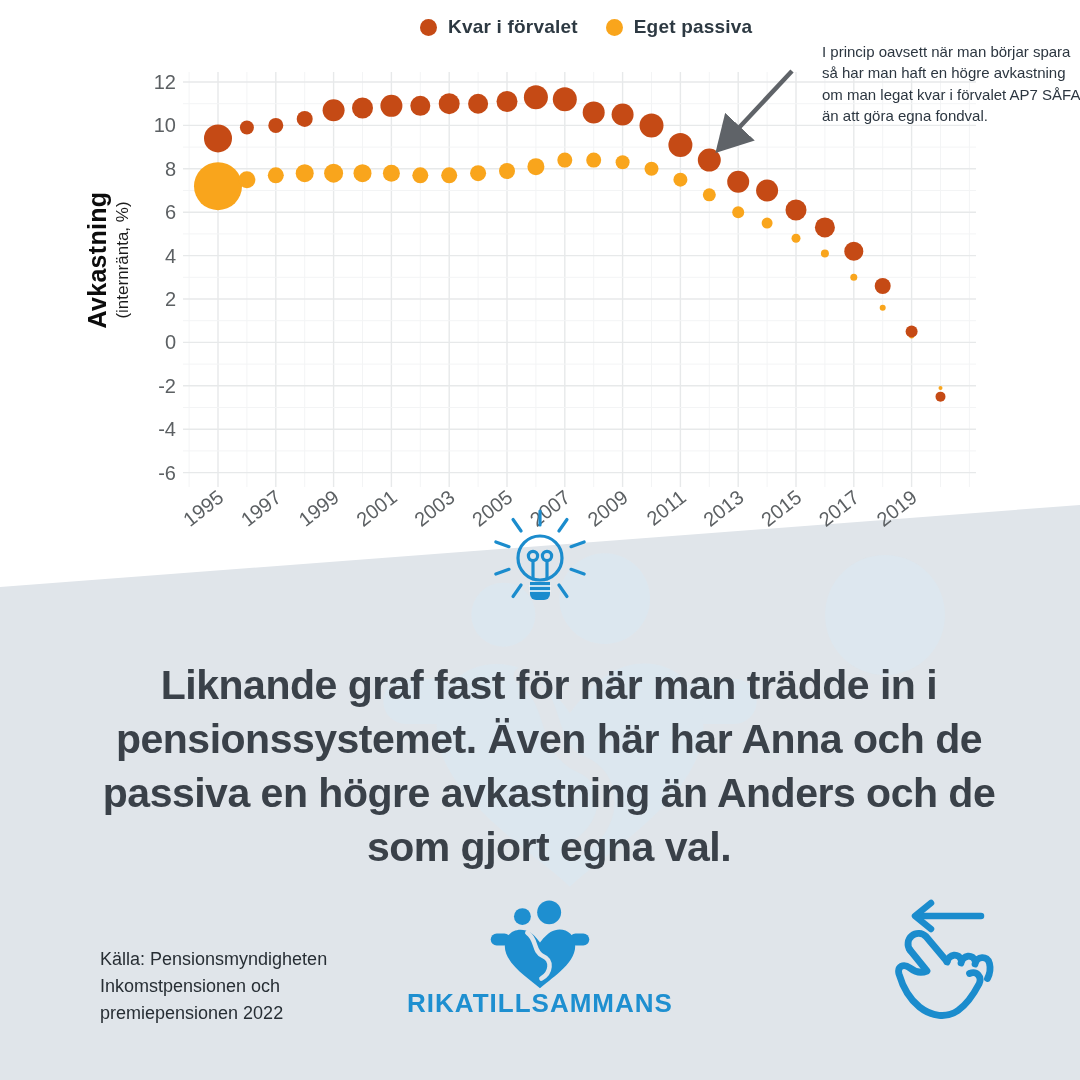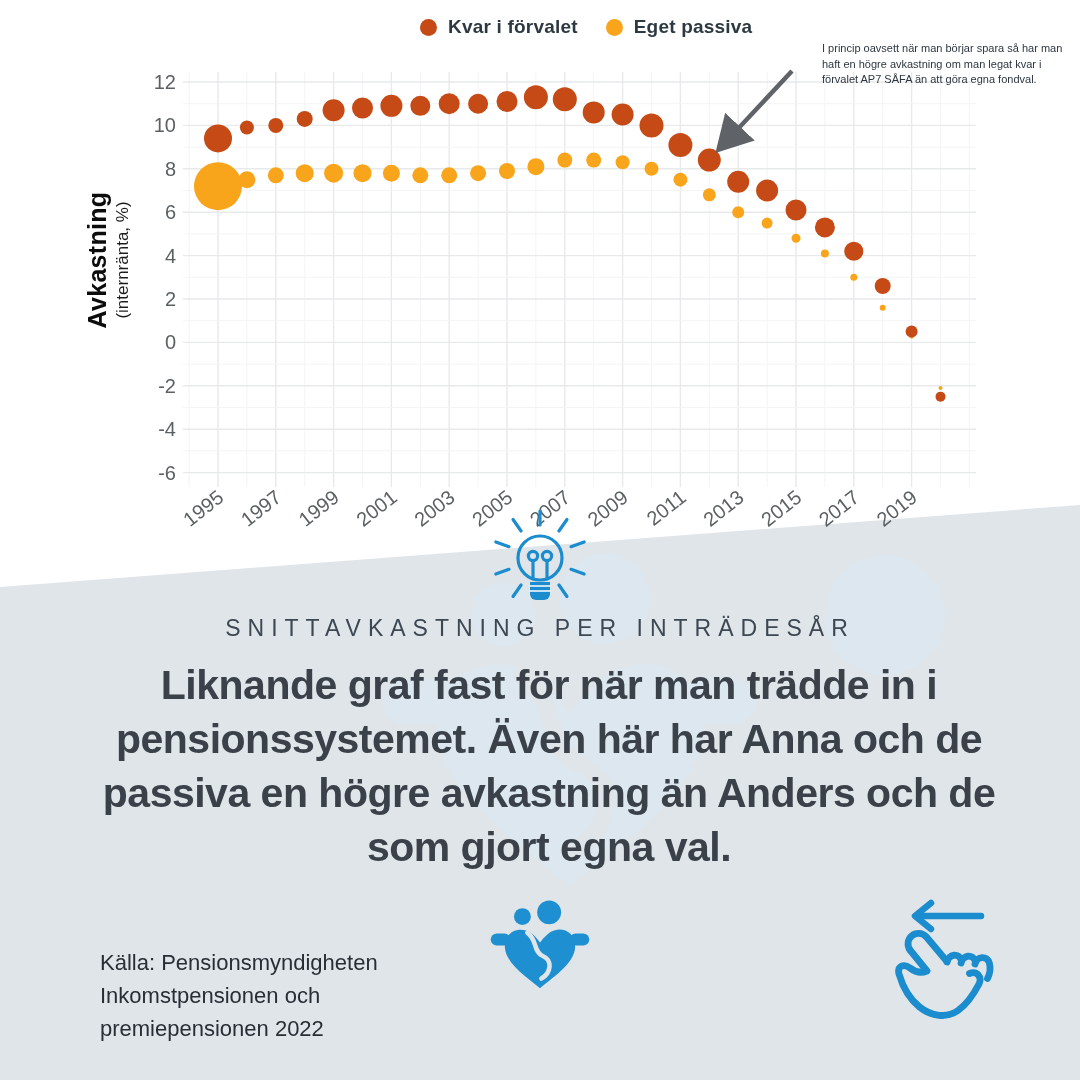--- a/index.html
+++ b/index.html
@@ -24,36 +24,36 @@
   .legend-label{font-size:19px;font-weight:700;color:#2d3942;letter-spacing:.2px;}
   .y-axis-title{
     position:absolute;left:-2px;top:232px;width:220px;height:56px;z-index:4;
     transform:rotate(-90deg);display:flex;flex-direction:column;align-items:center;justify-content:center;
     text-align:center;
   }
   .y-axis-title .t1{font-size:25px;font-weight:800;color:#0c0c0c;letter-spacing:.3px;}
   .y-axis-title .t2{font-size:17px;color:#1d1d1d;margin-top:1px;}
   .annotation{
     position:absolute;left:822px;top:41px;width:258px;z-index:4;
-    font-size:11px;line-height:1.43;color:#2c3640;
+    font-size:15px;line-height:1.43;color:#2c3640;
   }
   
   .bulb{position:absolute;left:486px;top:506px;z-index:5;}
   
   .kicker{
     position:absolute;left:0;top:615px;width:1080px;z-index:4;text-align:center;
     font-size:23px;letter-spacing:7px;color:#3d4752;
   }
   .headline{
     position:absolute;left:64px;top:658px;width:970px;z-index:4;text-align:center;
     font-size:41px;line-height:1.32;font-weight:800;color:#3a4149;letter-spacing:-0.5px;
   }
   .source{
     position:absolute;left:100px;top:946px;z-index:4;
-    font-size:22px;line-height:1.5;color:#272e34;white-space:pre-line;
+    font-size:18px;line-height:1.5;color:#272e34;white-space:pre-line;
   }
   .footer-logo{position:absolute;left:487px;top:899px;z-index:4;}
   .brand-name{
     position:absolute;left:0;top:988px;width:1080px;z-index:4;text-align:center;
     font-size:26px;font-weight:800;color:#1e8fd0;letter-spacing:1px;
   }
   .swipe{position:absolute;left:883px;top:886px;z-index:4;}
 </style>
 </head>
 <body>
@@ -246,37 +246,37 @@
           <line x1="22.990143514065025" y1="63.28666472974707" x2="9.834446823062308" y2="68.07494673630643"></line>
           <line x1="35.07197760041549" y1="79.03201746153674" x2="27.041907491500847" y2="90.50014608158263"></line>
           <line x1="72.92802239958452" y1="24.96798253846327" x2="80.95809250849916" y2="13.499853918417386"></line>
           <line x1="85.00985648593498" y1="40.713335270252934" x2="98.16555317693769" y2="35.92505326369357"></line>
           <line x1="85.00985648593498" y1="63.286664729747066" x2="98.16555317693769" y2="68.07494673630643"></line>
           <line x1="72.92802239958452" y1="79.03201746153673" x2="80.95809250849916" y2="90.50014608158261"></line>
         </g>
     </g>
   </svg>
 
-  <div class="kicker">SNITTAVKASTNING PER INTRÄDESÅR</div>
   <div class="headline">Liknande graf fast för när man trädde in i pensionssystemet. Även här har Anna och de passiva en högre avkastning än Anders och de som gjort egna val.</div>
 
   <div class="source">Källa: Pensionsmyndigheten
 Inkomstpensionen och
 premiepensionen 2022</div>
 
   <svg class="footer-logo" width="106" height="95" viewBox="-75 -75 150 135">
     <g fill="#1e8fd0">
       <circle cx="-25" cy="-50" r="12"></circle>
       <circle cx="13" cy="-56" r="17"></circle>
       <rect x="-70" y="-26" width="28" height="17" rx="8.5"></rect>
       <rect x="42" y="-26" width="28" height="17" rx="8.5"></rect>
       <path d="M0,52 C-12,40 -50,18 -50,-8 C-50,-30 -28,-37 -13,-27 C-6,-22 0,-13 0,-13 C0,-13 7,-23 15,-28 C30,-37 50,-29 50,-8 C50,18 12,40 0,52 Z"></path>
     </g>
     <path d="M-18,-27 C-4,-18 -10,0 4,6 C18,12 16,30 2,38" fill="none" stroke="#e0e5ea" stroke-width="6.5" stroke-linecap="round"></path>
   </svg>
+  <div class="brand-name">RIKATILLSAMMANS</div>
 
   <svg class="swipe" width="125" height="140" viewBox="0 0 125 140">
     <g stroke="#1b8ccd" fill="none" stroke-linecap="round" stroke-linejoin="round">
       <g stroke-width="6.5">
         <line x1="98" y1="30" x2="34" y2="30"></line>
         <polyline points="48,17 32,30 48,43"></polyline>
       </g>
       <g stroke-width="6.8">
         <path d="M27,64 a10.5,10.5 0 0 1 16,-13.5 l21,25"></path>
         <path d="M27,64 l17,21 c-6,2.5 -12,1 -17,-3 c-6.5,-5 -13,-1.5 -11,6 c3.5,12 10.5,25 20.5,33 c12,9.5 27,11.5 38.5,3.5 c10,-7 15.5,-16 21,-26.5 c3.5,-7.5 -2.5,-13.5 -9.5,-10.5"></path>

